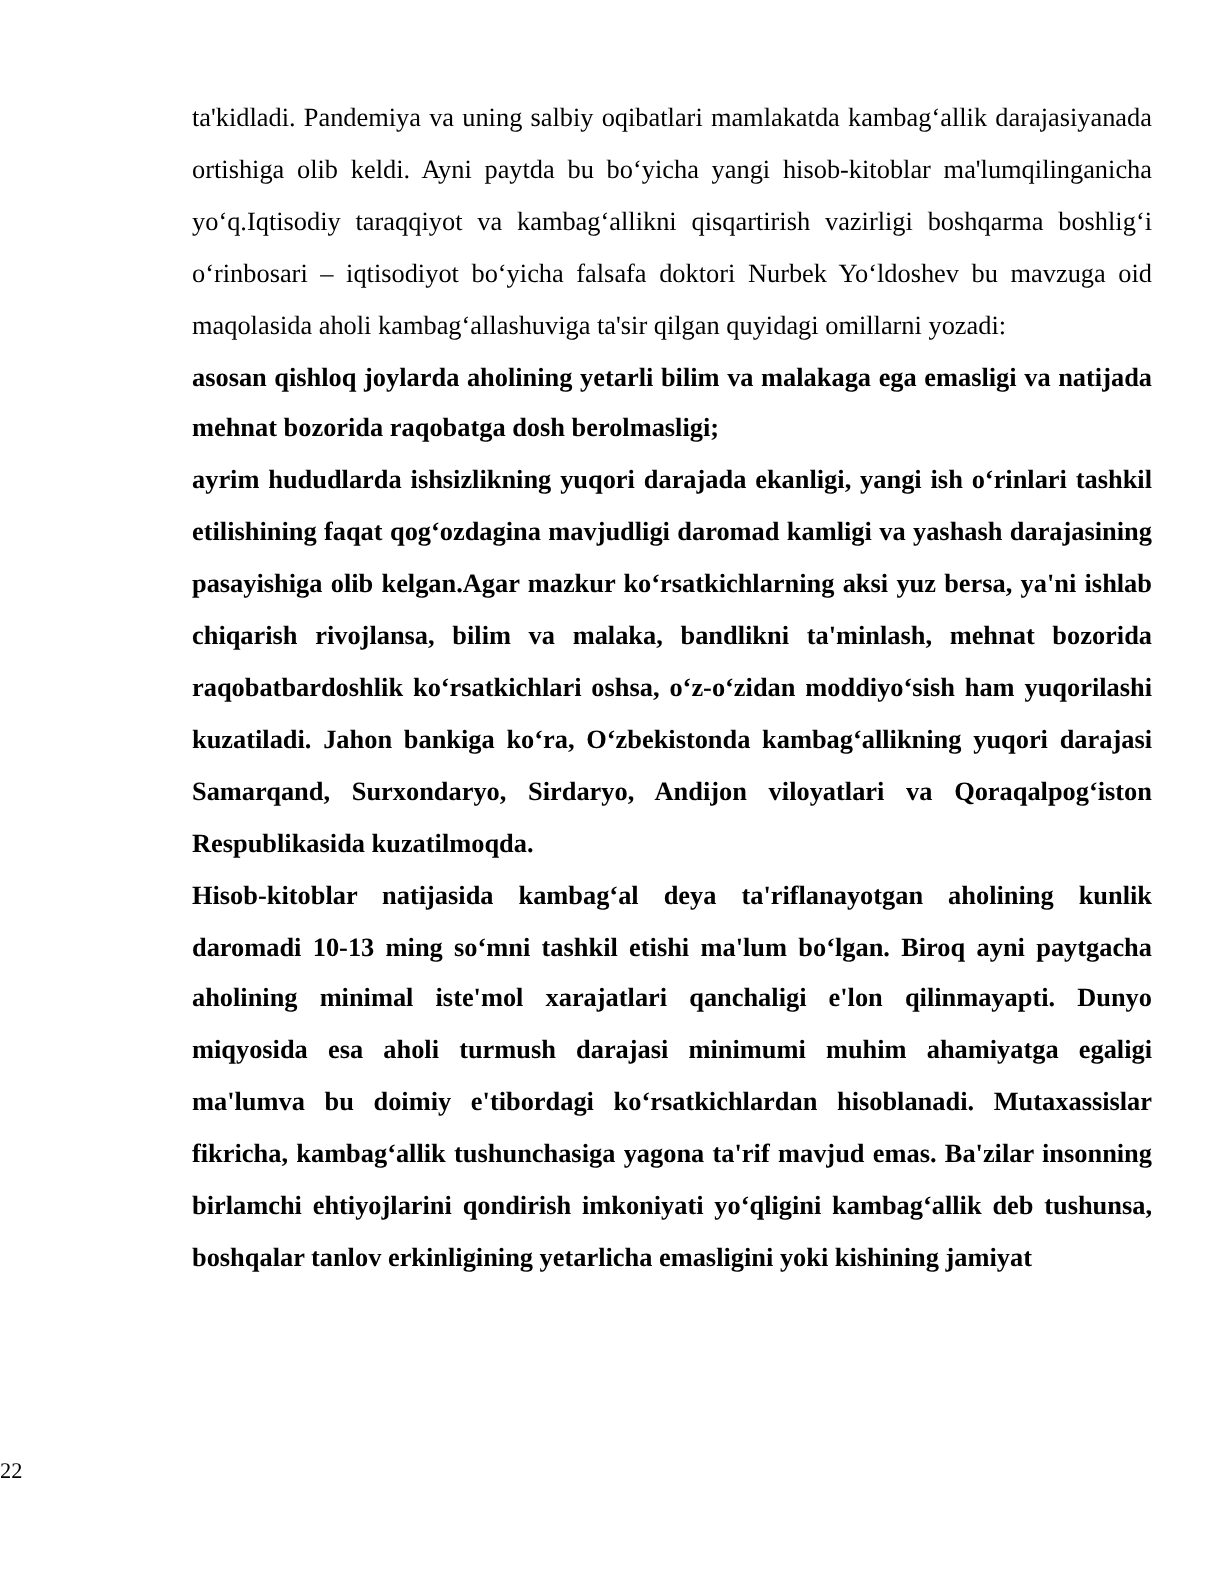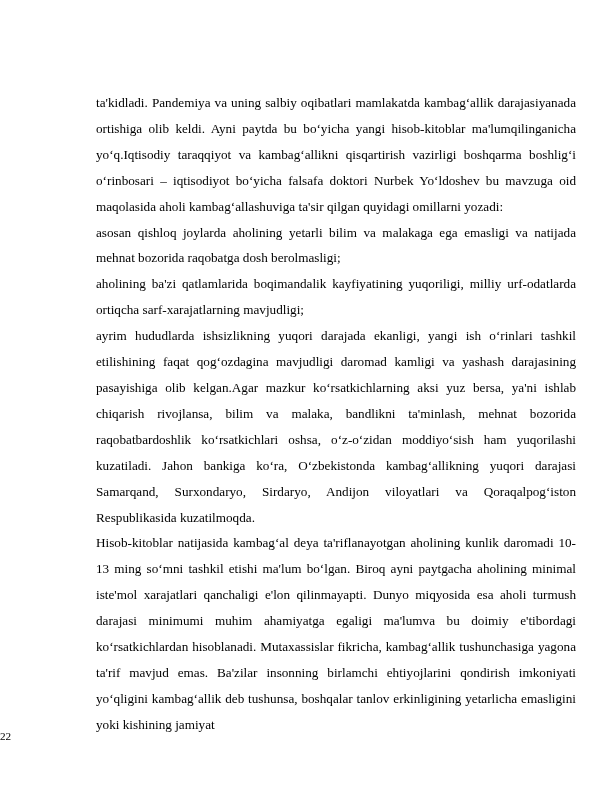--- a/index.html
+++ b/index.html
@@ -24,37 +24,37 @@
     width: 612px;
     height: 792px;
     background: #ffffff;
   }
 
   .text-block {
     position: absolute;
     left: 96px;
     top: 46px;
     width: 480px;
-    margin-top: 44px;
   }
 
   .para {
     margin: 0;
     padding: 0;
     font-size: 13.2px;
     line-height: 25.9px;
     text-align: justify;
     text-justify: inter-word;
     hyphens: none;
     color: #000000;
   }
 
   
   .para + .para {
     margin-top: 0;
+    font-weight: bold;
   }
 
   .page-number {
     position: absolute;
     left: 0;
     top: 729px;
     width: 612px;
     text-align: left;
     font-size: 11.2px;
     line-height: 14px;
@@ -67,21 +67,20 @@
 
 <div class="page">
 
   <div class="text-block">
 
     <p class="para">ta'kidladi. Pandemiya va uning salbiy oqibatlari mamlakatda kambag‘allik darajasiyanada ortishiga olib keldi. Ayni paytda bu bo‘yicha yangi hisob-kitoblar ma'lumqilinganicha yo‘q.Iqtisodiy taraqqiyot va kambag‘allikni qisqartirish vazirligi boshqarma boshlig‘i o‘rinbosari – iqtisodiyot bo‘yicha falsafa doktori Nurbek Yo‘ldoshev bu mavzuga oid maqolasida aholi kambag‘allashuviga ta'sir qilgan quyidagi omillarni yozadi:</p>
 
     <p class="para">asosan qishloq joylarda aholining yetarli bilim va malakaga ega emasligi va natijada mehnat bozorida raqobatga dosh berolmasligi;</p>
 
 
-    <p class="para">aholining ba'zi qatlamlarida boqimandalik kayfiyatining yuqoriligi, milliy urf-odatlarda ortiqcha sarf-xarajatlarning mavjudligi;</p>
 
     <p class="para">ayrim hududlarda ishsizlikning yuqori darajada ekanligi, yangi ish o‘rinlari tashkil etilishining faqat qog‘ozdagina mavjudligi daromad kamligi va yashash darajasining pasayishiga olib kelgan.Agar mazkur ko‘rsatkichlarning aksi yuz bersa, ya'ni ishlab chiqarish rivojlansa, bilim va malaka, bandlikni ta'minlash, mehnat bozorida raqobatbardoshlik ko‘rsatkichlari oshsa, o‘z-o‘zidan moddiyo‘sish ham yuqorilashi kuzatiladi. Jahon bankiga ko‘ra, O‘zbekistonda kambag‘allikning yuqori darajasi Samarqand, Surxondaryo, Sirdaryo, Andijon viloyatlari va Qoraqalpog‘iston Respublikasida kuzatilmoqda.</p>
 
     <p class="para">Hisob-kitoblar natijasida kambag‘al deya ta'riflanayotgan aholining kunlik daromadi 10-13 ming so‘mni tashkil etishi ma'lum bo‘lgan. Biroq ayni paytgacha aholining minimal iste'mol xarajatlari qanchaligi e'lon qilinmayapti. Dunyo miqyosida esa aholi turmush darajasi minimumi muhim ahamiyatga egaligi ma'lumva bu doimiy e'tibordagi ko‘rsatkichlardan hisoblanadi. Mutaxassislar fikricha, kambag‘allik tushunchasiga yagona ta'rif mavjud emas. Ba'zilar insonning birlamchi ehtiyojlarini qondirish imkoniyati yo‘qligini kambag‘allik deb tushunsa, boshqalar tanlov erkinligining yetarlicha emasligini yoki kishining jamiyat</p>
 
   </div>
 
   <div class="page-number">22</div>
 
 </div>

